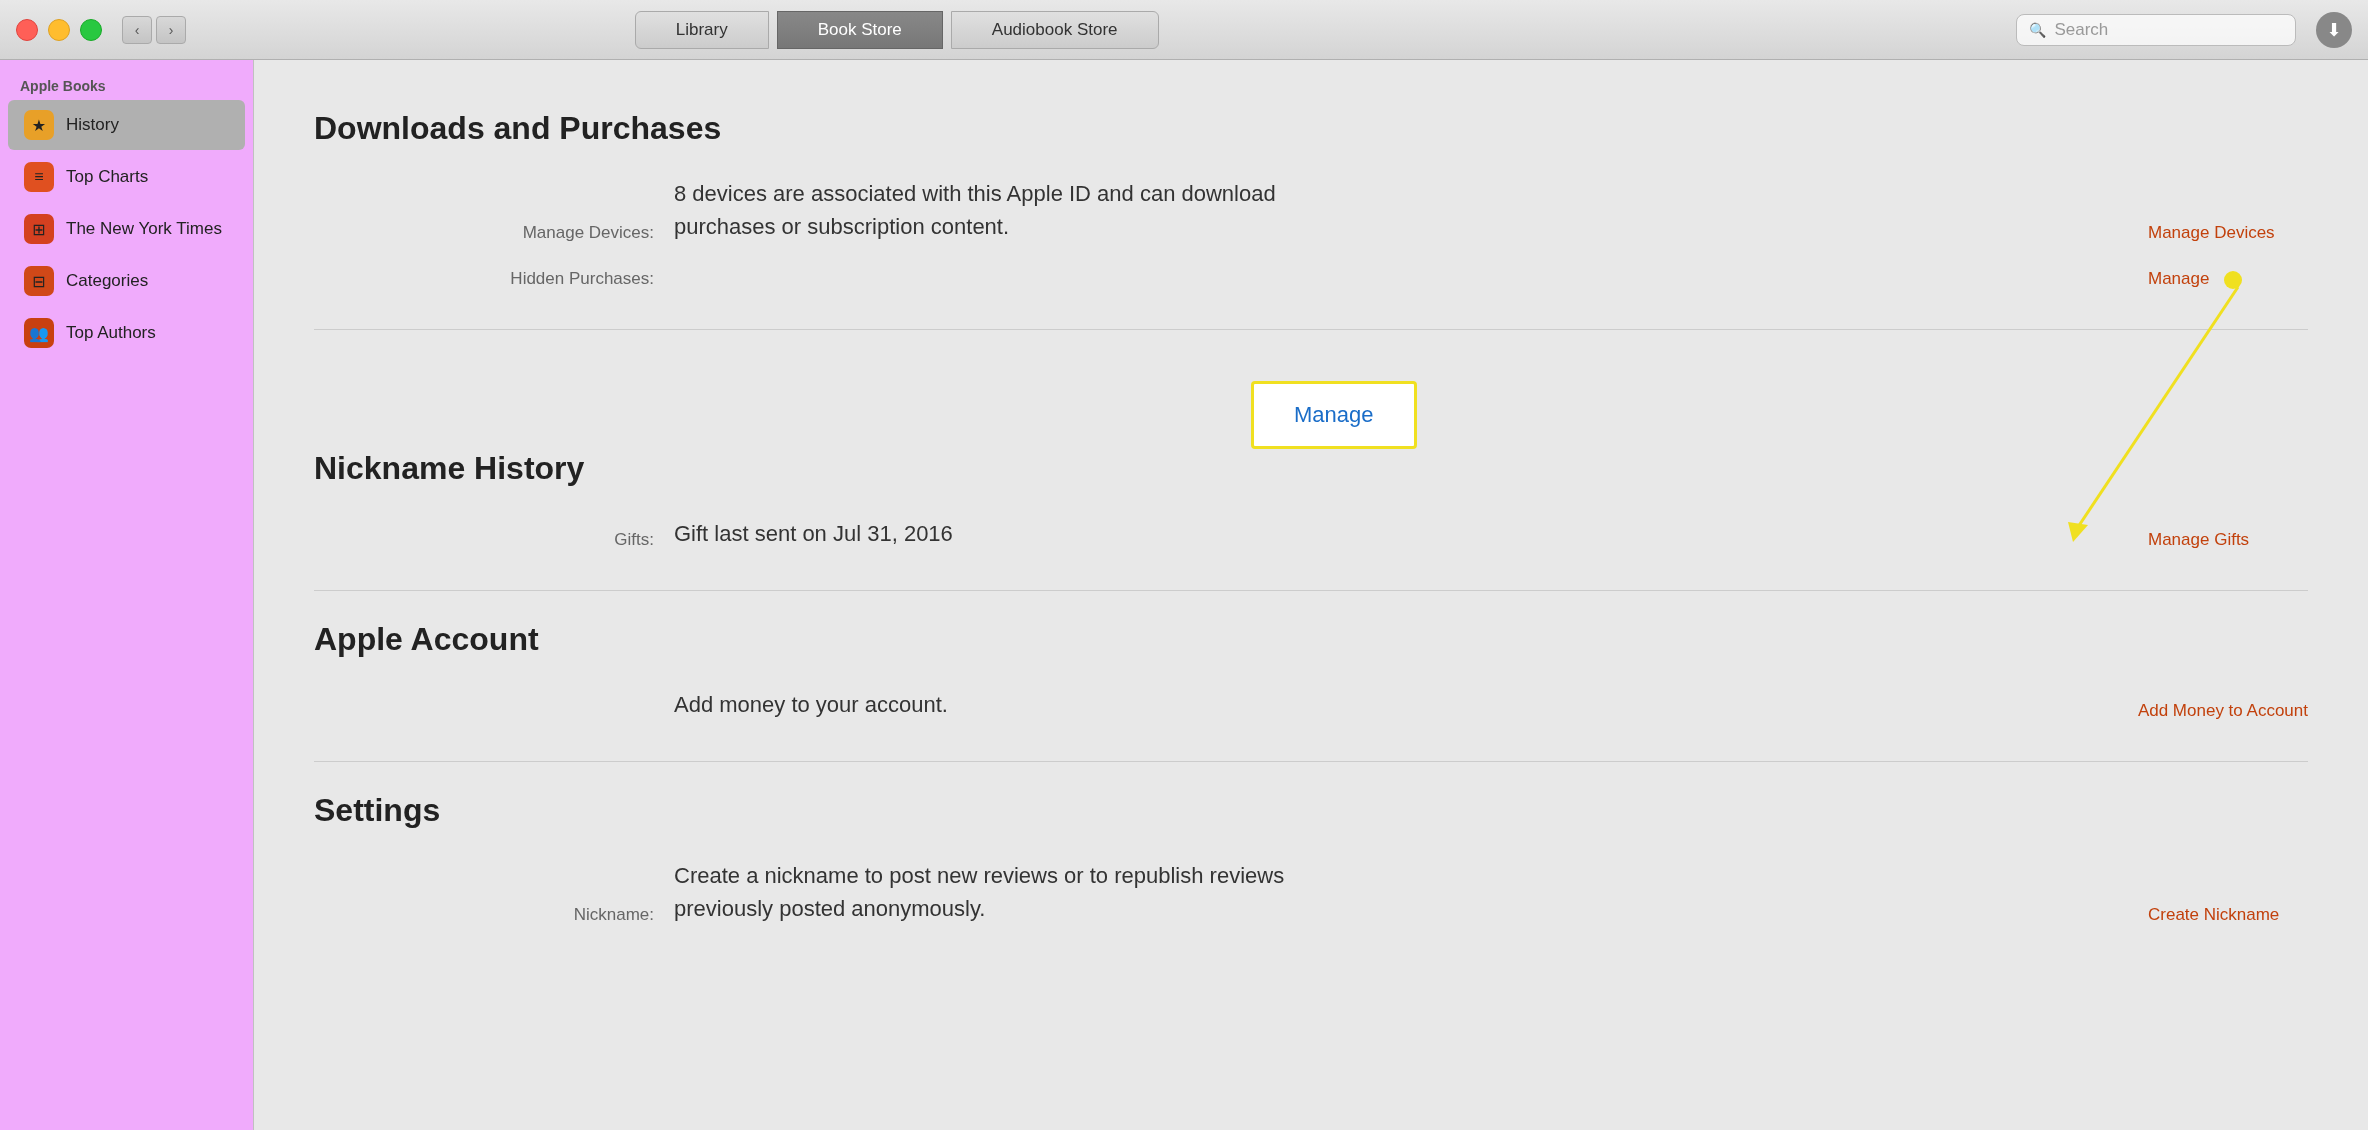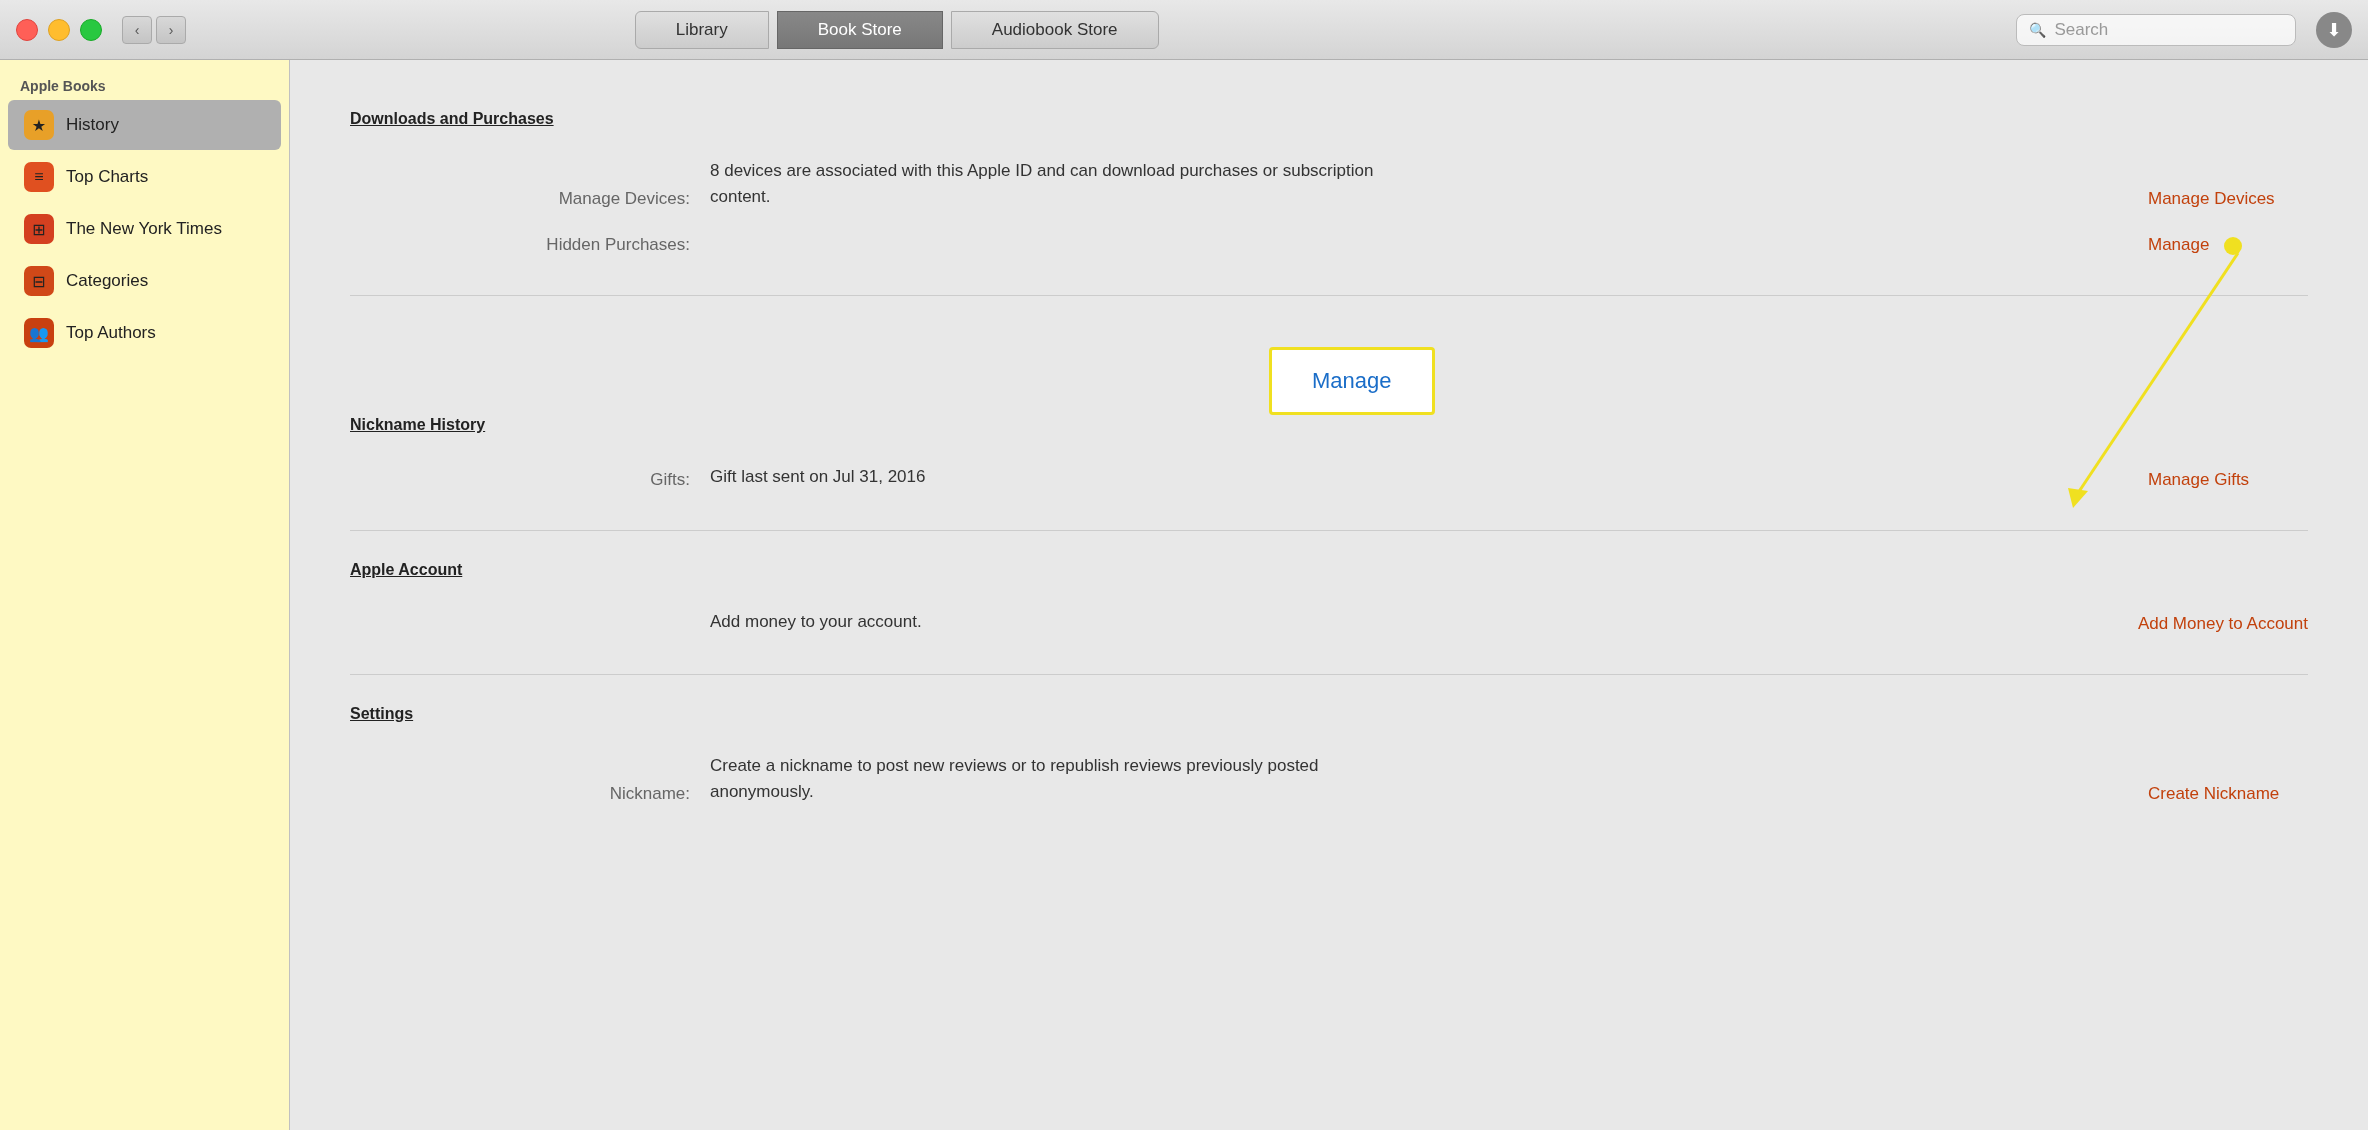--- a/index.html
+++ b/index.html
@@ -129,22 +129,22 @@
 
     
     .main-layout {
       display: flex;
       flex: 1;
       overflow: hidden;
     }
 
     
     .sidebar {
-      width: 290px;
-      background: #fef9c3;
+      width: 254px;
+      background: #f0abfc;
       border-right: 1px solid #c0c0c0;
       flex-shrink: 0;
       padding-top: 10px;
     }
 
     .sidebar-title {
       font-size: 14px;
       font-weight: 600;
       color: #555;
       padding: 8px 20px 4px;
@@ -190,25 +190,24 @@
       background: #e8e8e8;
       overflow-y: auto;
       padding: 50px 60px;
     }
 
     .section {
       margin-bottom: 40px;
     }
 
     .section-title {
-      font-size: 16px;
+      font-size: 32px;
       font-weight: 600;
       color: #222;
       margin-bottom: 30px;
-      text-decoration: underline;
     }
 
     .section-divider {
       border: none;
       border-top: 1px solid #ccc;
       margin: 30px 0;
     }
 
     .field-row {
       display: flex;
@@ -222,21 +221,21 @@
       text-align: right;
       padding-right: 20px;
       font-size: 17px;
       color: #666;
       flex-shrink: 0;
       padding-top: 2px;
     }
 
     .field-value {
       flex: 1;
-      font-size: 17px;
+      font-size: 22px;
       color: #333;
       max-width: 700px;
       line-height: 1.5;
     }
 
     .field-action {
       margin-left: auto;
       font-size: 17px;
       color: #c2410c;
       cursor: pointer;

